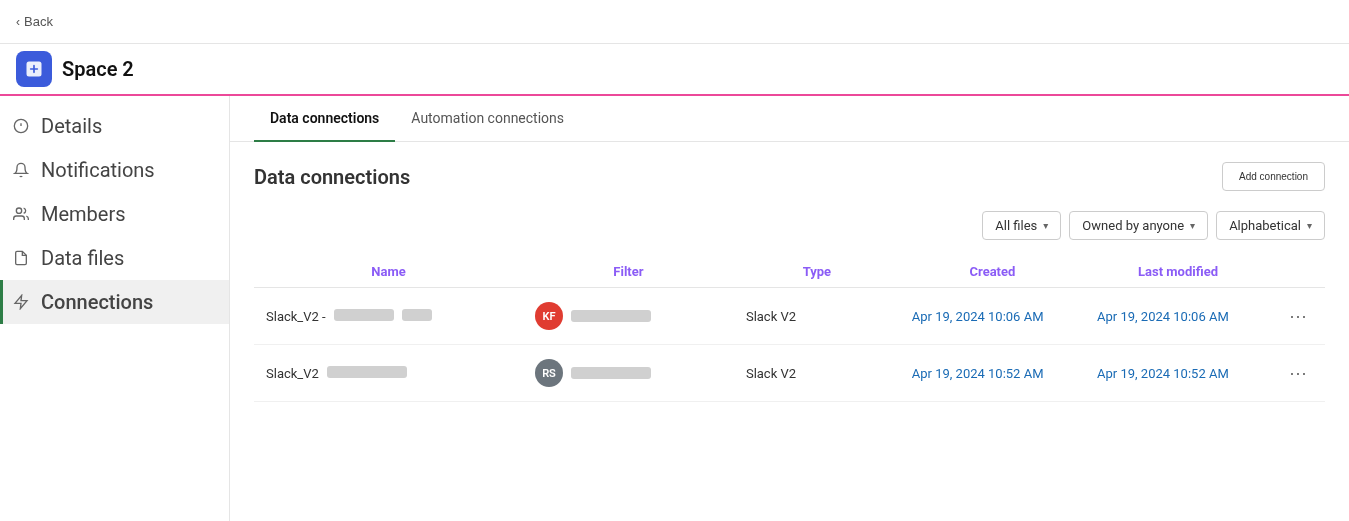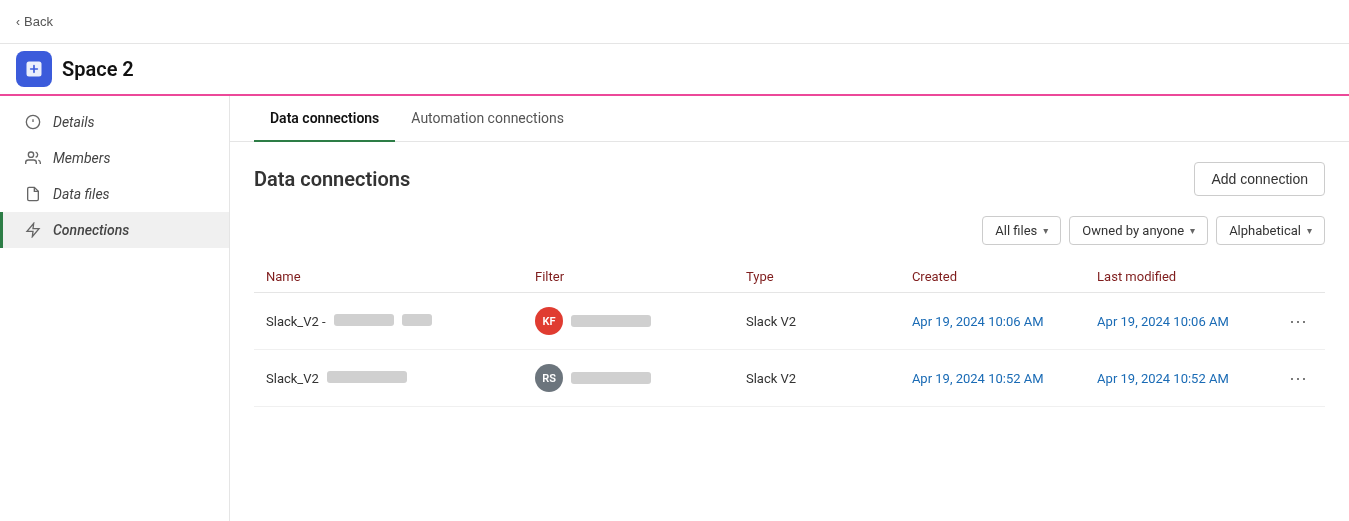--- a/index.html
+++ b/index.html
@@ -11,50 +11,50 @@
     .back-chevron { font-size: 12px; color: #555; }
     .space-header { display: flex; align-items: center; gap: 10px; padding: 8px 16px; height: 52px; border-bottom: 2px solid #ec4899; }
     .space-icon { width: 36px; height: 36px; background: #3b5bdb; border-radius: 8px; display: flex; align-items: center; justify-content: center; color: white; font-size: 18px; }
     .space-title { font-size: 20px; font-weight: 600; color: #111; }
 
     
     .layout { display: flex; height: calc(521px - 96px); }
 
     
     .sidebar { width: 230px; border-right: 1px solid #e5e5e5; padding: 8px 0; flex-shrink: 0; }
-    .sidebar-item { display: flex; align-items: center; gap: 10px; padding: 10px 20px; cursor: pointer; color: #444; font-size: 14px; border-left: 3px solid transparent; font-style: italic; }
+    .sidebar-item { display: flex; align-items: center; gap: 10px; padding: 10px 8px; cursor: pointer; color: #444; font-size: 20px; border-left: 3px solid transparent; }
     .sidebar-item.active { background: #f0f0f0; border-left: 3px solid #2d7d46; font-weight: 500; }
     .sidebar-icon { font-size: 16px; color: #666; width: 20px; display: flex; justify-content: center; }
 
     
     .main { flex: 1; overflow-y: auto; }
 
     
     .tabs { display: flex; border-bottom: 1px solid #e5e5e5; padding: 0 24px; background: #fff; }
     .tab { padding: 14px 16px; font-size: 14px; cursor: pointer; color: #555; border-bottom: 2px solid transparent; margin-bottom: -1px; }
     .tab.active { color: #111; font-weight: 600; border-bottom: 2px solid #2d7d46; }
 
     
     .content { padding: 20px 24px; }
     .content-header { display: flex; align-items: center; justify-content: space-between; margin-bottom: 20px; }
     .content-title { font-size: 20px; font-weight: 600; }
-    .add-connection-btn { background: #fff; border: 1px solid #ccc; border-radius: 4px; padding: 8px 16px; font-size: 14px; cursor: pointer; color: #333; }
+    .add-connection-btn { background: #fff; border: 1px solid #ccc; border-radius: 4px; padding: 8px 16px; font-size: 10px; cursor: pointer; color: #333; }
 
     
     .filters { display: flex; align-items: center; gap: 8px; justify-content: flex-end; margin-bottom: 16px; }
     .filter-search { display: flex; align-items: center; gap: 6px; border: 1px solid #ccc; border-radius: 4px; padding: 6px 10px; width: 200px; background: #fff; }
     .filter-search input { border: none; outline: none; font-size: 13px; width: 100%; color: #333; }
     .filter-search input::placeholder { color: #999; }
     .search-icon { color: #999; font-size: 13px; }
     .filter-dropdown { display: flex; align-items: center; gap: 6px; border: 1px solid #ccc; border-radius: 4px; padding: 6px 12px; cursor: pointer; background: #fff; font-size: 13px; color: #333; white-space: nowrap; }
     .chevron-down { font-size: 10px; color: #666; }
 
     
     .table { width: 100%; border-collapse: collapse; }
-    .table th { text-align: left; padding: 8px 12px; font-size: 13px; font-weight: 400; color: #7f1d1d; border-bottom: 1px solid #e5e5e5; }
+    .table th { text-align: center; padding: 8px 12px; font-size: 13px; font-weight: 700; color: #8b5cf6; border-bottom: 1px solid #e5e5e5; }
     .table td { padding: 14px 12px; font-size: 13px; color: #333; border-bottom: 1px solid #f0f0f0; vertical-align: middle; }
 
     .col-name { width: 280px; }
     .col-owner { width: 220px; }
     .col-type { width: 180px; }
     .col-created { width: 200px; }
     .col-modified { width: 200px; }
     .col-actions { width: 40px; }
 
     .created-link { color: #1a6bb5; cursor: pointer; }
@@ -97,20 +97,29 @@
   <nav class="sidebar">
     <div class="sidebar-item">
       <span class="sidebar-icon">
         <svg width="16" height="16" viewBox="0 0 24 24" fill="none" stroke="currentColor" stroke-width="2">
             <circle cx="12" cy="12" r="10"></circle>
             <line x1="12" y1="8" x2="12" y2="12"></line>
             <line x1="12" y1="16" x2="12.01" y2="16"></line>
           </svg>
       </span>
       <span>Details</span>
+    </div>
+    <div class="sidebar-item">
+      <span class="sidebar-icon">
+        <svg width="16" height="16" viewBox="0 0 24 24" fill="none" stroke="currentColor" stroke-width="2">
+            <path d="M18 8A6 6 0 0 0 6 8c0 7-3 9-3 9h18s-3-2-3-9"></path>
+            <path d="M13.73 21a2 2 0 0 1-3.46 0"></path>
+          </svg>
+      </span>
+      <span>Notifications</span>
     </div>
     <div class="sidebar-item">
       <span class="sidebar-icon">
         <svg width="16" height="16" viewBox="0 0 24 24" fill="none" stroke="currentColor" stroke-width="2">
             <path d="M17 21v-2a4 4 0 0 0-4-4H5a4 4 0 0 0-4 4v2"></path>
             <circle cx="9" cy="7" r="4"></circle>
             <path d="M23 21v-2a4 4 0 0 0-3-3.87"></path>
             <path d="M16 3.13a4 4 0 0 1 0 7.75"></path>
           </svg>
       </span>

